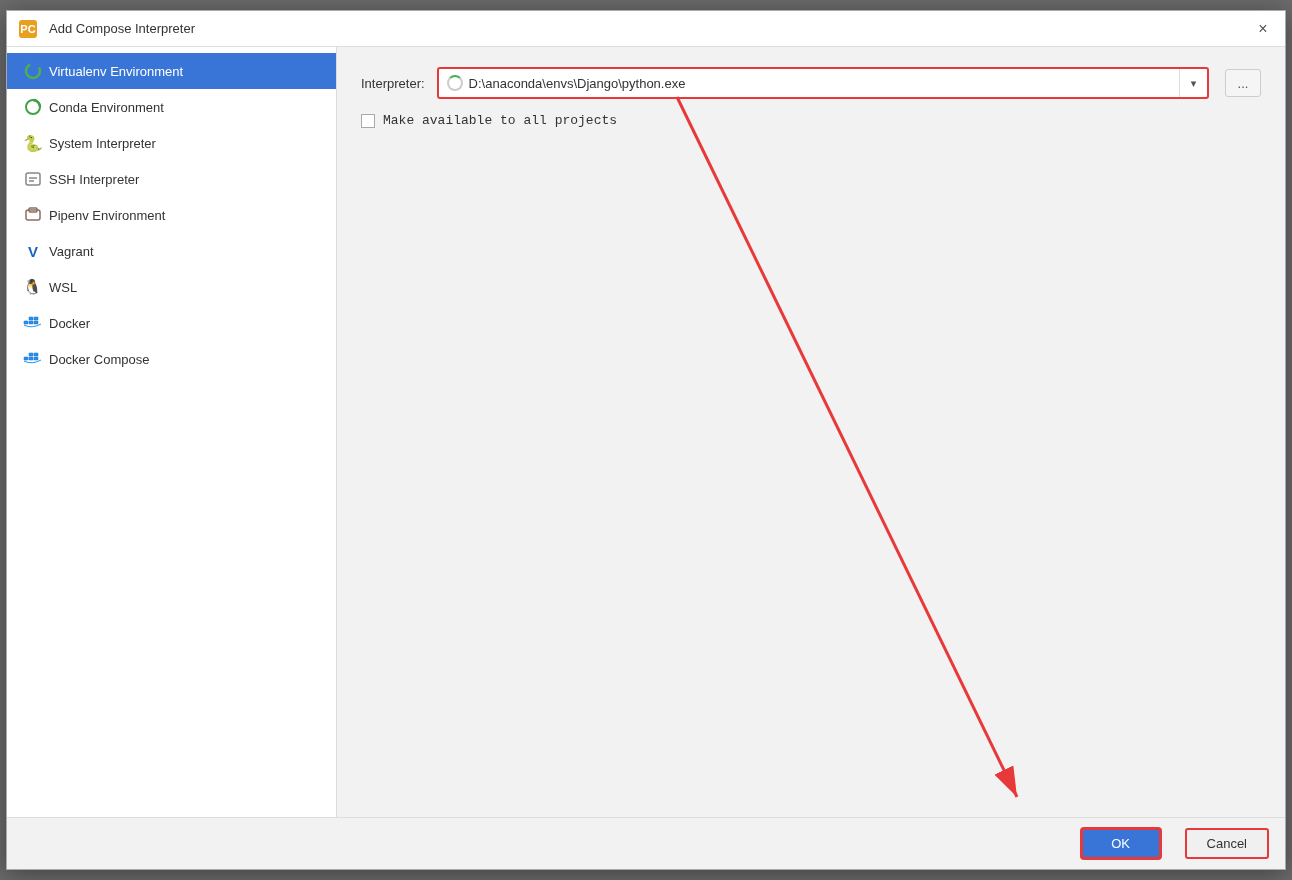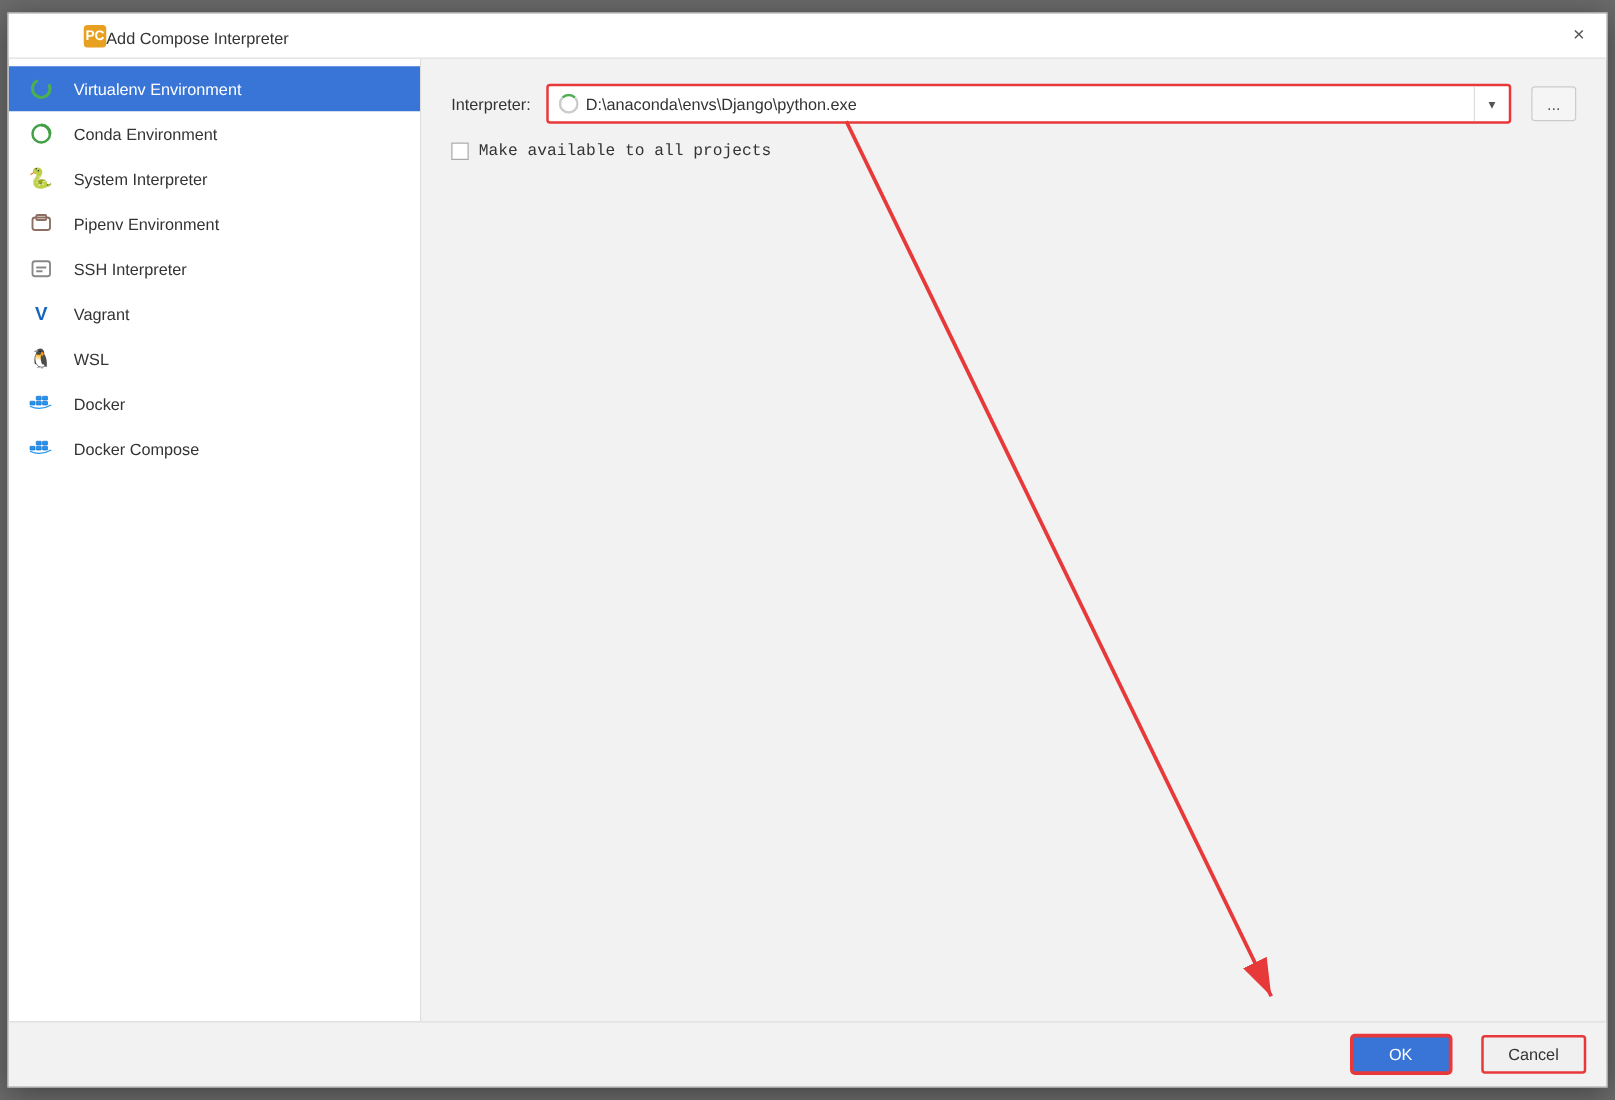--- a/index.html
+++ b/index.html
@@ -28,23 +28,22 @@
       background: #fff;
       border-bottom: 1px solid #ddd;
       display: flex;
       align-items: center;
       padding: 0 12px;
       justify-content: space-between;
       flex-shrink: 0;
     }
     .title-bar-left {
       display: flex;
-      align-items: flex-end;
-      gap: 0;
-      margin-left: 48px;
+      align-items: center;
+      gap: 12px;
     }
     .title-icon {
       width: 18px;
       height: 18px;
       background: #e8a020;
       border-radius: 3px;
       display: flex;
       align-items: center;
       justify-content: center;
       font-size: 11px;
@@ -73,21 +72,21 @@
     .sidebar {
       width: 330px;
       background: #fff;
       border-right: 1px solid #ddd;
       padding: 6px 0;
       flex-shrink: 0;
     }
     .sidebar-item {
       display: flex;
       align-items: center;
-      gap: 16px;
+      gap: 6px;
       padding: 8px 16px;
       cursor: pointer;
       color: #333;
       font-size: 13px;
     }
     .sidebar-item.active {
       background: #3875d7;
       color: #fff;
     }
     .sidebar-item .item-icon {
@@ -262,36 +261,36 @@
       <div class="sidebar-item">
         <div class="item-icon">
           <span style="font-size:16px;">🐍</span>
         </div>
         <span>System Interpreter</span>
       </div>
 
       <div class="sidebar-item">
         <div class="item-icon">
           <svg width="18" height="18" viewBox="0 0 18 18">
-            <rect x="2" y="4" width="14" height="10" rx="2" fill="none" stroke="#8d6e63" stroke-width="1.5"></rect>
-            <rect x="5" y="2" width="8" height="4" rx="1" fill="none" stroke="#8d6e63" stroke-width="1.5"></rect>
-          </svg>
-        </div>
-        <span>Pipenv Environment</span>
-      </div>
-
-      <div class="sidebar-item">
-        <div class="item-icon">
-          <svg width="18" height="18" viewBox="0 0 18 18">
             <rect x="2" y="3" width="14" height="12" rx="2" fill="none" stroke="#888" stroke-width="1.5"></rect>
             <line x1="5" y1="8" x2="13" y2="8" stroke="#888" stroke-width="1.5"></line>
             <line x1="5" y1="11" x2="10" y2="11" stroke="#888" stroke-width="1.5"></line>
           </svg>
         </div>
         <span>SSH Interpreter</span>
+      </div>
+
+      <div class="sidebar-item">
+        <div class="item-icon">
+          <svg width="18" height="18" viewBox="0 0 18 18">
+            <rect x="2" y="4" width="14" height="10" rx="2" fill="none" stroke="#8d6e63" stroke-width="1.5"></rect>
+            <rect x="5" y="2" width="8" height="4" rx="1" fill="none" stroke="#8d6e63" stroke-width="1.5"></rect>
+          </svg>
+        </div>
+        <span>Pipenv Environment</span>
       </div>
 
       <div class="sidebar-item">
         <div class="item-icon">
           <span style="font-weight:bold;color:#1565c0;font-size:15px;">V</span>
         </div>
         <span>Vagrant</span>
       </div>
 
       <div class="sidebar-item">

